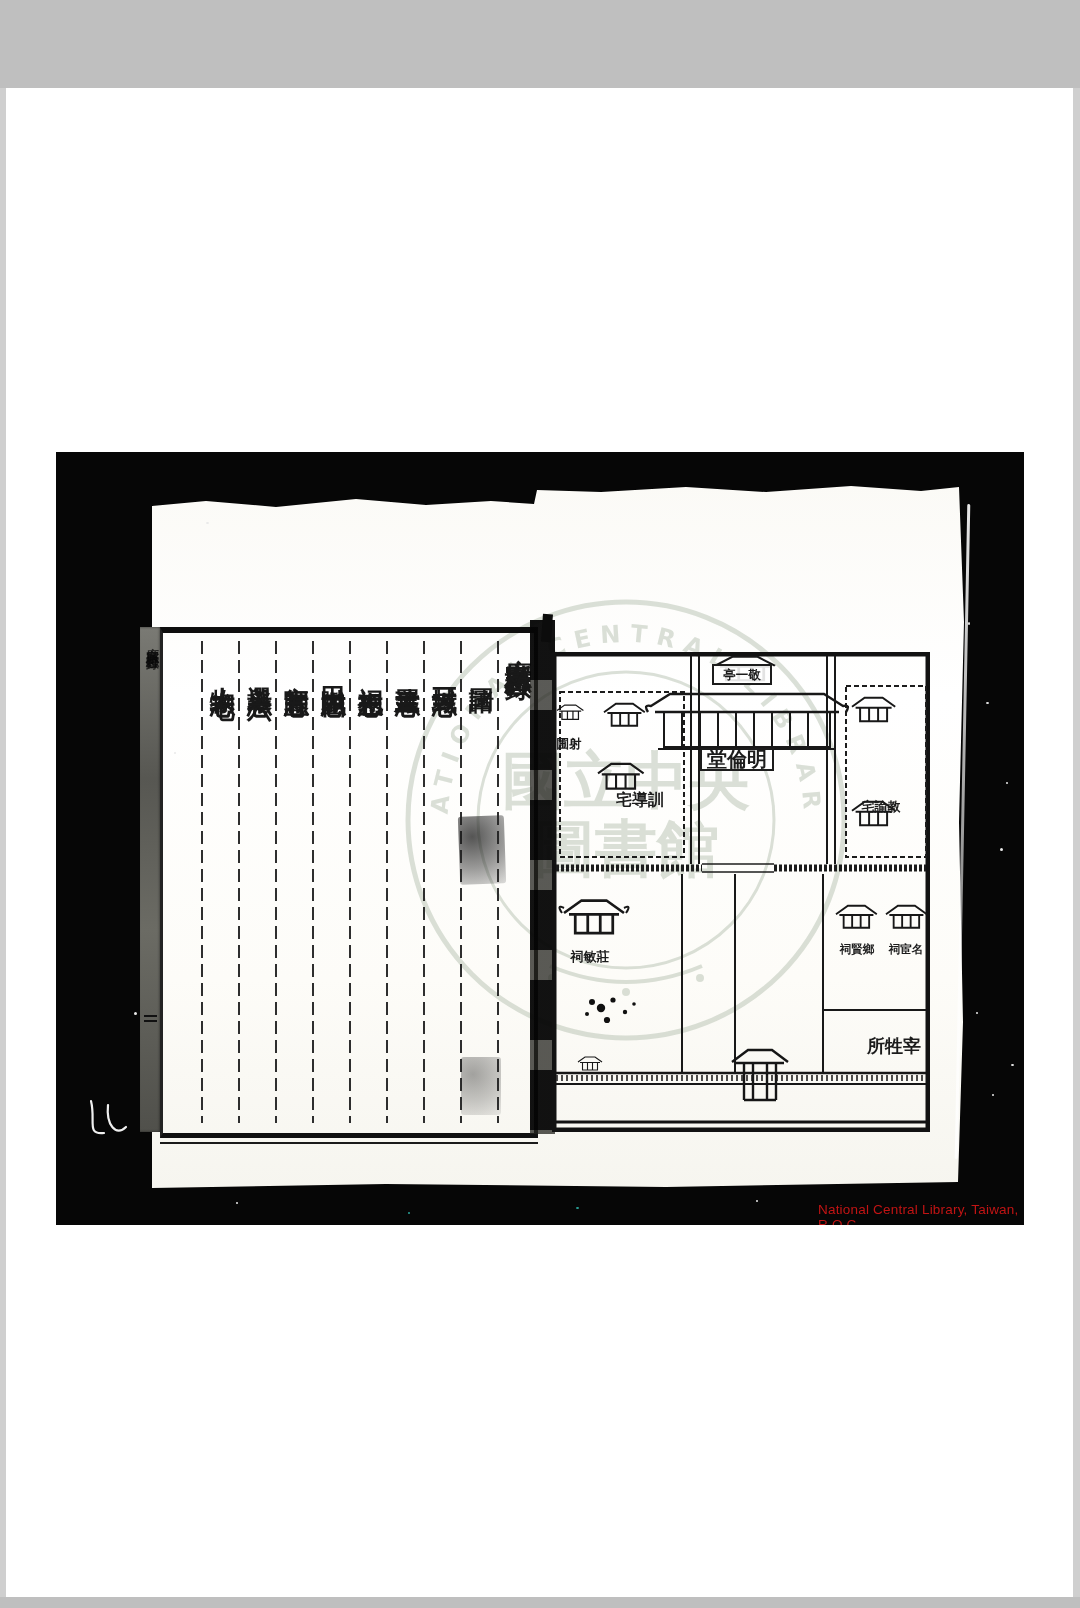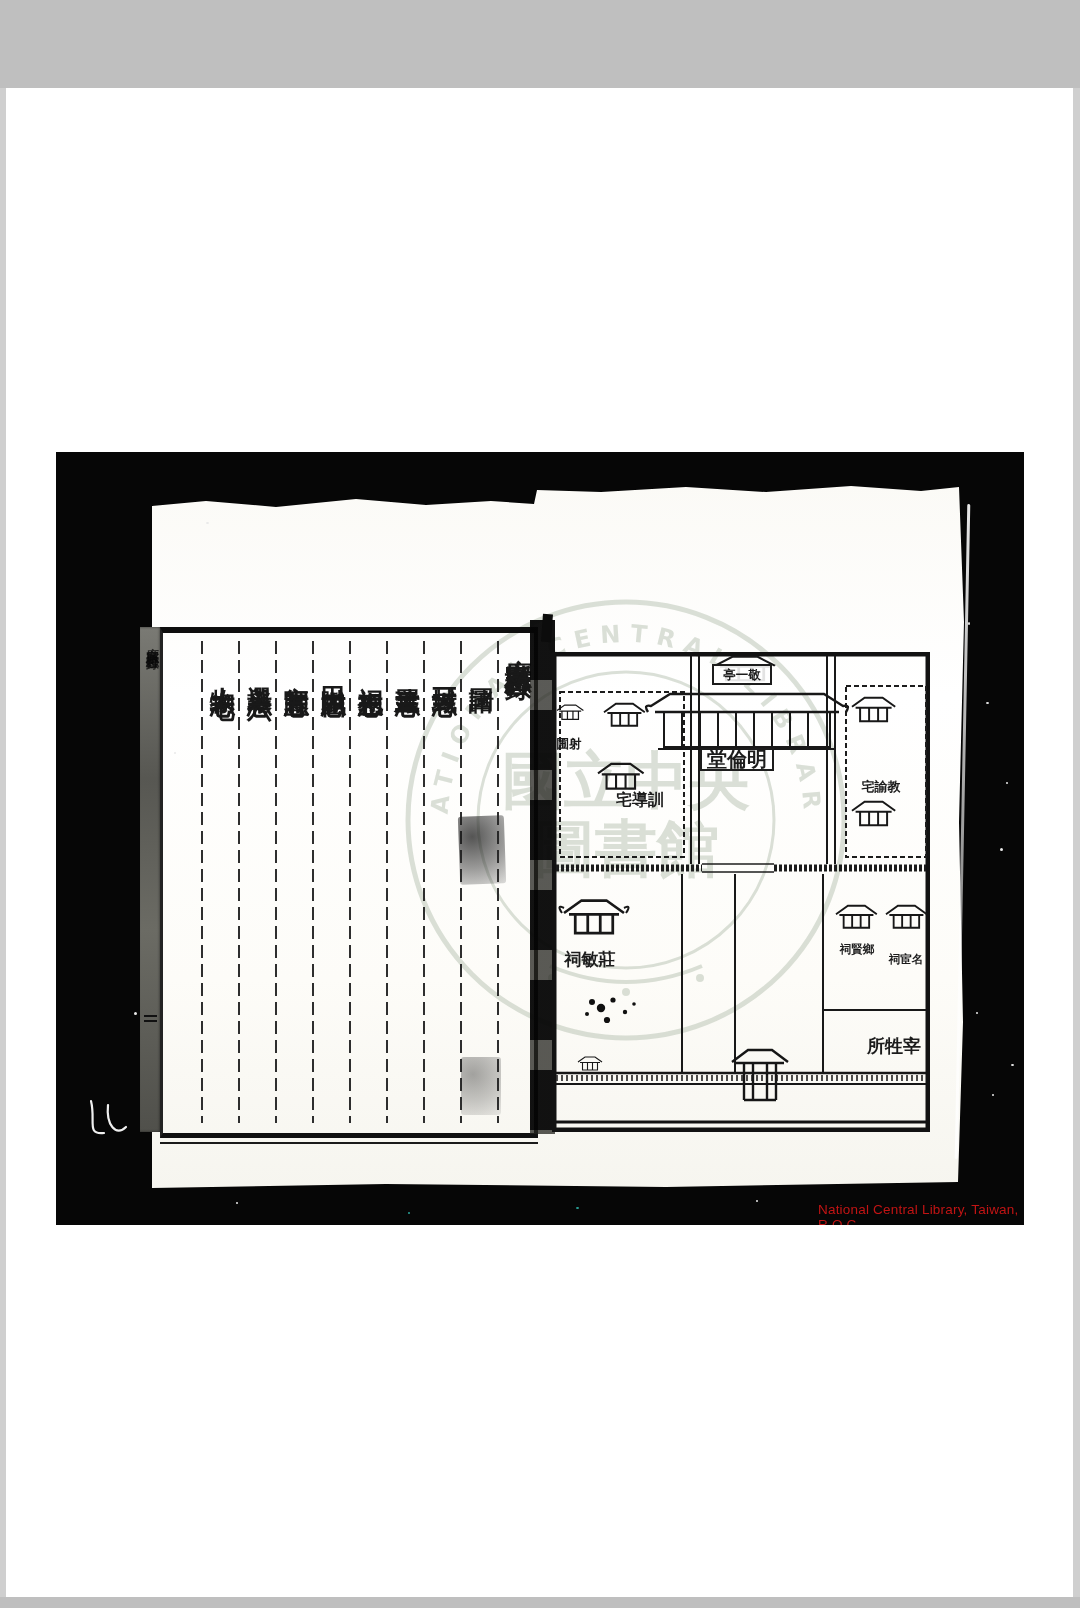--- a/index.html
+++ b/index.html
@@ -193,24 +193,24 @@
         <line x1="4" y1="426" x2="374" y2="426" stroke="#222" stroke-width="6" stroke-dasharray="2 3" opacity=".8"></line>
 
         <path d="M180,410 L196,398 L220,398 L236,410 M184,411 H232 M192,411 V448 M224,411 V448 M192,448 H224 M201,411 V448 M215,411 V448" fill="none" stroke="#161616" stroke-width="2.4"></path>
         <use href="#bldg" transform="translate(26,404) scale(0.5)"></use>
       </svg>
 
       <div class="mlabel boxed" style="left:160px;top:12px;width:56px;height:17px;font-size:12.5px;line-height:17px">亭一敬</div>
       <div class="mlabel boxed" style="left:148px;top:96px;width:70px;height:19px;font-size:20px;line-height:19px">堂倫明</div>
       <div class="mlabel" style="left:2px;top:84px;width:30px;font-size:12.5px">圃射</div>
       <div class="mlabel" style="left:58px;top:138px;width:60px;font-size:16px">宅導訓</div>
-      <div class="mlabel" style="left:302px;top:126px;width:54px;font-size:13px">宅諭教</div>
-      <div class="mlabel" style="left:6px;top:296px;width:64px;font-size:17px">祠敏莊</div>
+      <div class="mlabel" style="left:302px;top:146px;width:54px;font-size:13px">宅諭教</div>
+      <div class="mlabel" style="left:6px;top:296px;width:64px;font-size:13px">祠敏莊</div>
       <div class="mlabel" style="left:280px;top:290px;width:50px;font-size:11.5px">祠賢鄉</div>
-      <div class="mlabel" style="left:330px;top:300px;width:48px;font-size:11.5px">祠宦名</div>
+      <div class="mlabel" style="left:330px;top:290px;width:48px;font-size:11.5px">祠宦名</div>
       <div class="mlabel" style="left:310px;top:382px;width:64px;font-size:18px">所牲宰</div>
     </div>
 
     <div class="pedge"></div>
     <svg class="scribble" style="left:28px;top:645px" width="46" height="48">
       <path d="M7,4 C12,24 2,38 20,36 M24,8 C22,28 32,40 42,30" fill="none" stroke="#efefef" stroke-width="2.2" stroke-linecap="round"></path>
     </svg>
     <div class="speck" style="left:150px;top:70px;width:3px;height:2px"></div>
     <div class="speck" style="left:118px;top:300px;width:2px;height:2px"></div>
     <div class="speck" style="left:78px;top:560px;width:3px;height:3px"></div>

